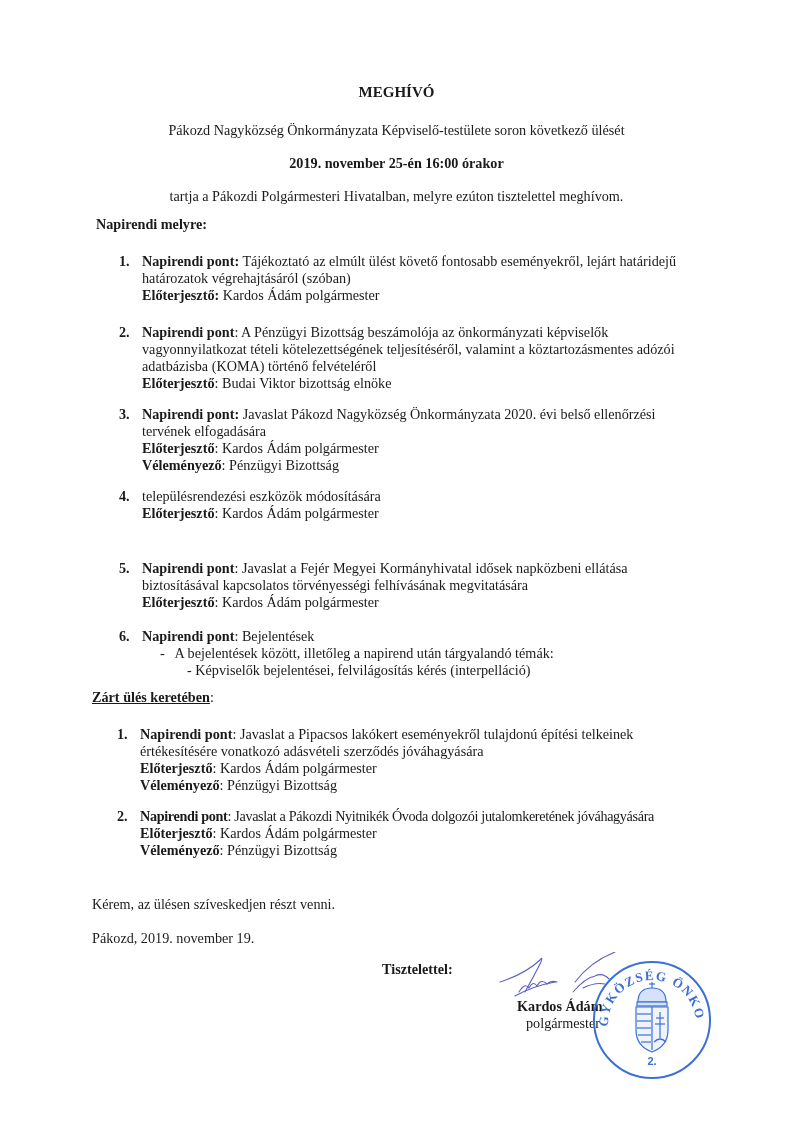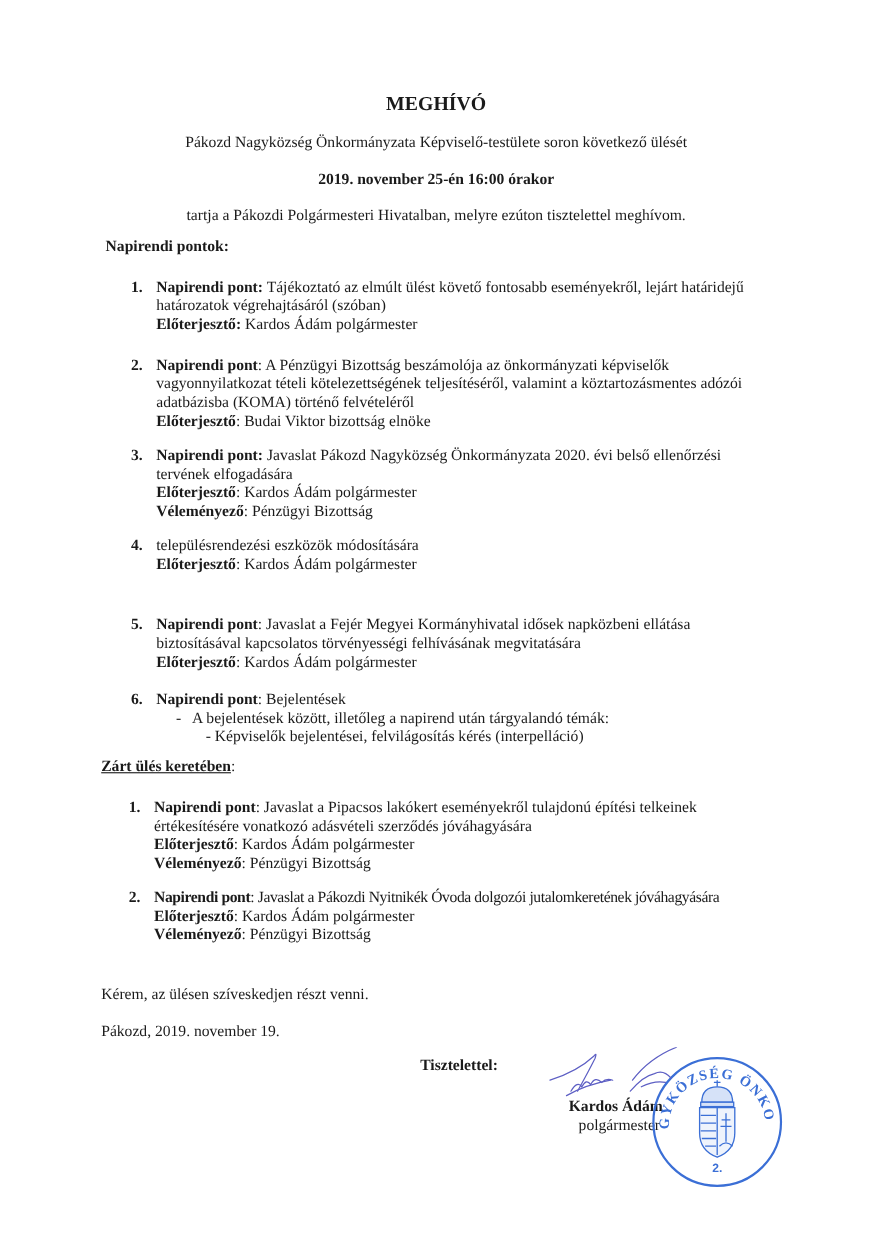--- a/index.html
+++ b/index.html
@@ -1,40 +1,40 @@
 <!DOCTYPE html>
 <html><head>
 <meta charset="utf-8">
 <style>
   html, body { margin: 0; padding: 0; background: #ffffff; }
   body { width: 793px; height: 1122px; position: relative; overflow: hidden;
          font-family: "Liberation Serif", "DejaVu Serif", serif; color: #1a1a1a; font-size: 14.2px; }
   .abs { position: absolute; white-space: nowrap; }
   .center { position: absolute; left: 0; width: 793px; text-align: center; white-space: nowrap; }
   b, .b { font-weight: bold; }
-  .title { font-size: 18px; font-weight: bold; top: 84px; }
+  .title { font-size: 15px; font-weight: bold; top: 84px; }
   .item { position: absolute; left: 119px; width: 578px; }
   .item .num { position: absolute; left: 0; top: 0; font-weight: bold; }
   .item .body { margin-left: 23px; text-align: justify; line-height: 17px; }
   .item .body p { margin: 0; }
   .just { text-align: justify; text-align-last: left; }
   .heading { position: absolute; font-weight: bold; }
   .u { text-decoration: underline; }
   svg.stamp { position: absolute; left: 590px; top: 958px; }
   svg.sig { position: absolute; left: 495px; top: 952px; }
 </style>
 </head>
 <body>
 
 <div class="center title">MEGHÍVÓ</div>
 <div class="center" style="top:122px;">Pákozd Nagyközség Önkormányzata Képviselő-testülete soron következő ülését</div>
 <div class="center b" style="top:155px;">2019. november 25-én 16:00 órakor</div>
 <div class="center" style="top:188px;">tartja a Pákozdi Polgármesteri Hivatalban, melyre ezúton tisztelettel meghívom.</div>
 
-<div class="heading" style="left:96px; top:216px;">Napirendi pontok:</div>
+<div class="heading" style="left:96px; top:216px;">Napirendi melyre:</div>
 
 <div class="item" style="top:253px;">
   <span class="num">1.</span>
   <div class="body">
     <p class="just"><b>Napirendi pont:</b><span> Tájékoztató az elmúlt ülést követő fontosabb eseményekről, lejárt határidejű</span></p>
     <p><span>határozatok végrehajtásáról (szóban)</span></p>
     <p><b>Előterjesztő:</b><span> Kardos Ádám polgármester</span></p>
   </div>
 </div>
 

